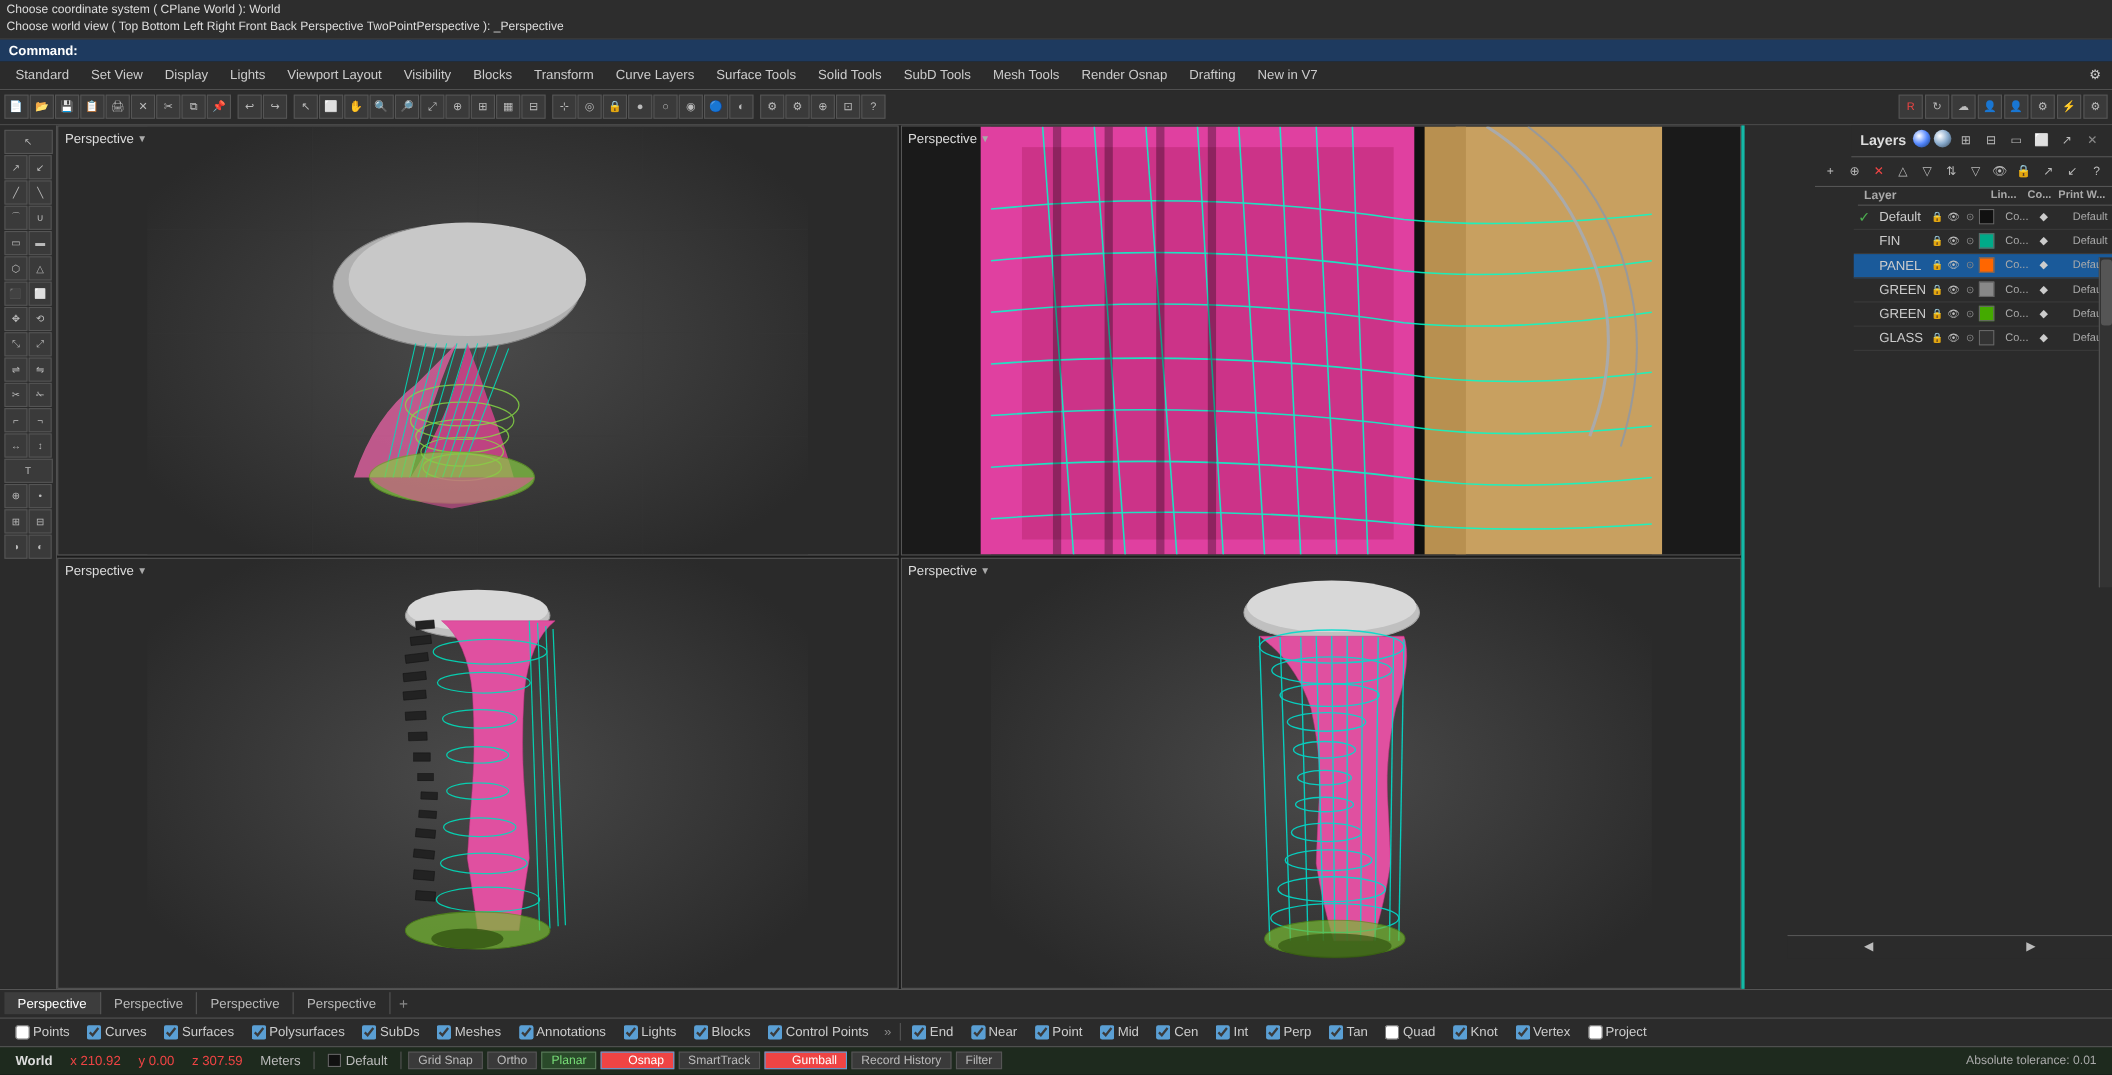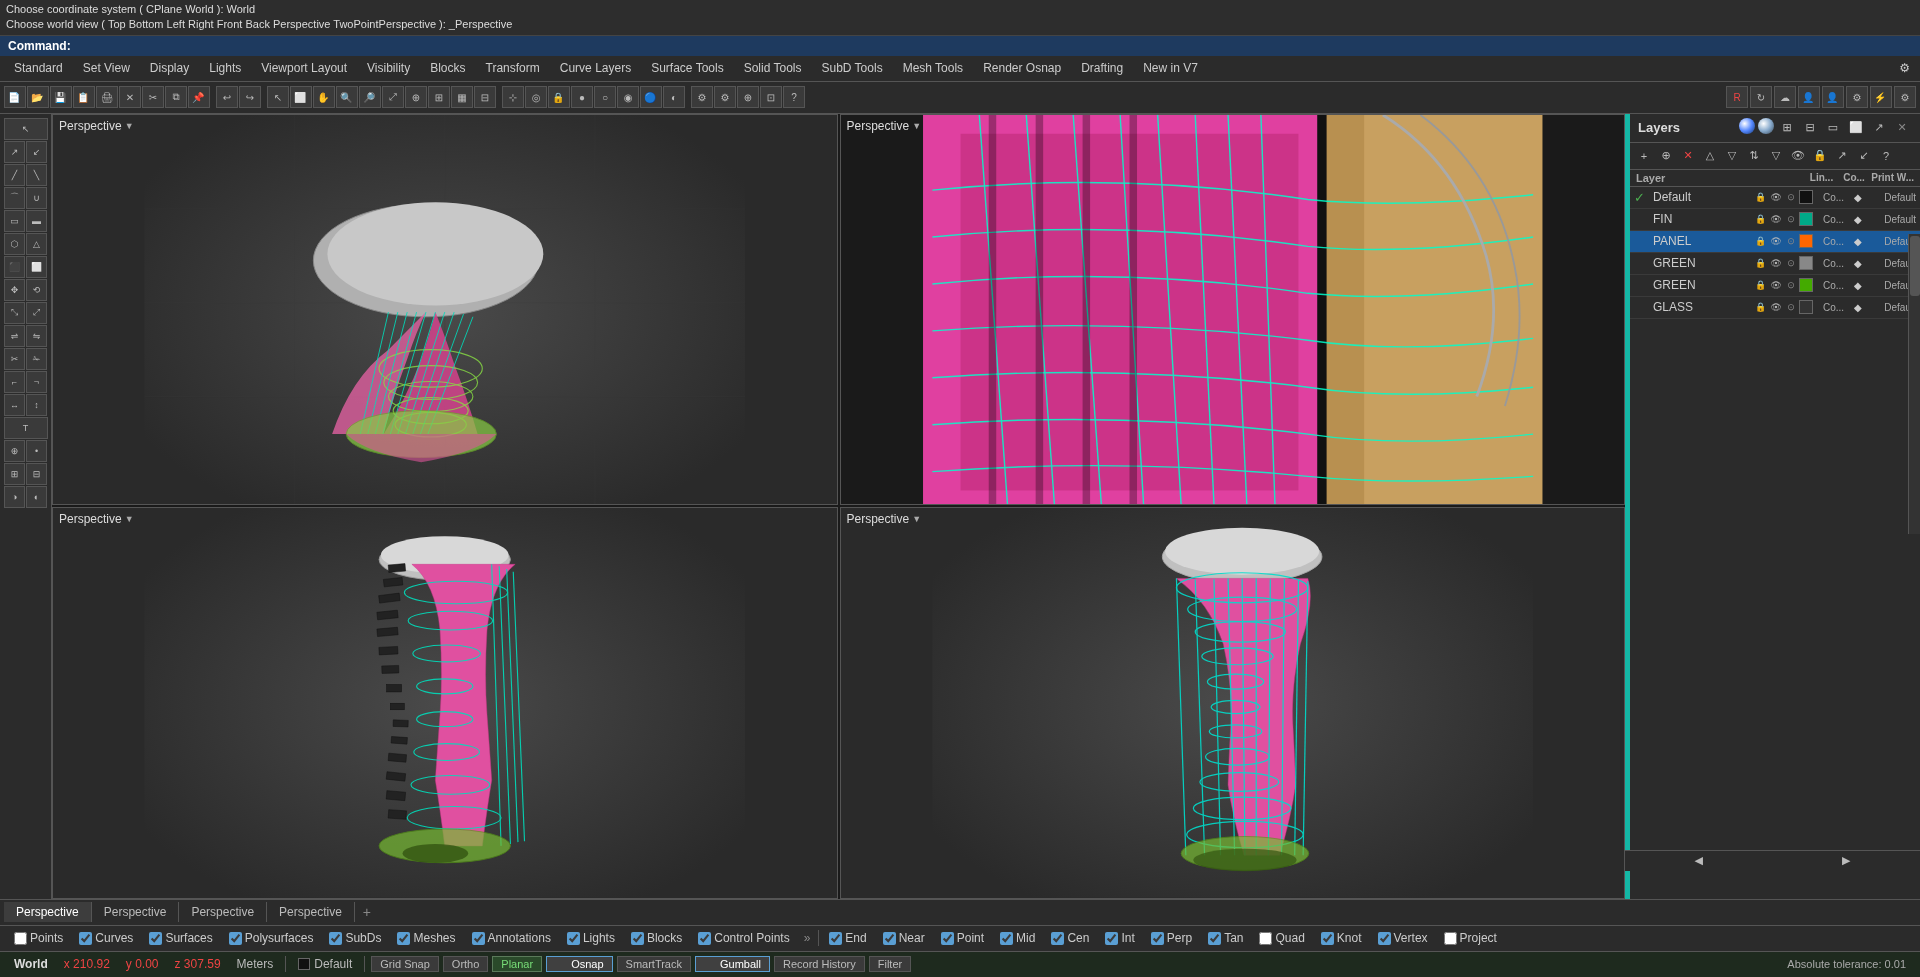--- a/index.html
+++ b/index.html
@@ -41,21 +41,21 @@
     
     #vp-tl { background: #2a2a2a; }
     
     #vp-tr { background: #1a1a1a; }
     
     #vp-bl { background: #2a2a2a; }
     
     #vp-br { background: #2a2a2a; }
 
     
-    #right-panel { width: 295px; background: #2b2b2b; border-left: 5px solid #14b8a6; display: flex; flex-direction: column; }
+    #right-panel { width: 337px; background: #2b2b2b; border-left: 3px solid #14b8a6; display: flex; flex-direction: column; align-items: flex-end; }
     #layers-header { background: #2b2b2b; padding: 4px 8px; font-size: 12px; color: #ccc; border-bottom: 1px solid #555; display: flex; align-items: center; gap: 6px; }
     #layers-title { font-size: 13px; font-weight: bold; color: #ddd; }
     #layers-toolbar { display: flex; align-items: center; padding: 3px 4px; gap: 2px; border-bottom: 1px solid #555; flex-wrap: wrap; }
     .layer-tool-btn { width: 20px; height: 20px; background: transparent; border: none; cursor: pointer; display: flex; align-items: center; justify-content: center; font-size: 11px; color: #bbb; }
     #layers-column-header { display: flex; padding: 2px 6px; font-size: 11px; color: #aaa; border-bottom: 1px solid #555; align-items: center; font-weight: bold; }
     .col-layer { flex: 1; }
     .col-lin { width: 35px; text-align: center; font-size: 10px; }
     .col-co { width: 30px; text-align: center; font-size: 10px; }
     .col-print { width: 45px; text-align: right; font-size: 10px; }
 
@@ -81,21 +81,21 @@
     .status-item { padding: 0 8px; font-size: 12px; color: #ccc; display: flex; align-items: center; gap: 3px; }
     .status-checkbox { width: 13px; height: 13px; accent-color: #5a9fd4; }
     .status-separator { width: 1px; height: 16px; background: #555; margin: 0 2px; }
 
     
     #bottom-bar { background: #1e2a1e; border-top: 1px solid #555; display: flex; align-items: center; padding: 0 6px; height: 26px; gap: 0; font-size: 12px; }
     .bottom-item { padding: 0 8px; color: #bbb; }
     .bottom-item.world { color: #ddd; font-weight: bold; }
     .bottom-coords { color: #ef4444; }
     .bottom-btn { padding: 1px 8px; background: #3a3a3a; border: 1px solid #555; color: #bbb; cursor: pointer; font-size: 11px; margin: 0 2px; }
-    .bottom-btn.active { background: #404040; color: #fff; border-color: #5a9fd4; padding-left: 24px; }
+    .bottom-btn.active { background: #ef4444; color: #fff; border-color: #5a9fd4; padding-left: 24px; }
     .bottom-btn.highlight { background: #2a4a2a; color: #7d7; border-color: #5a7a5a; }
 
     
     .vp-svg { width: 100%; height: 100%; }
   </style>
 </head>
 <body>
 
 <div id="title-bar">
   <div class="title-line">Choose coordinate system ( CPlane  World ):  World</div>

